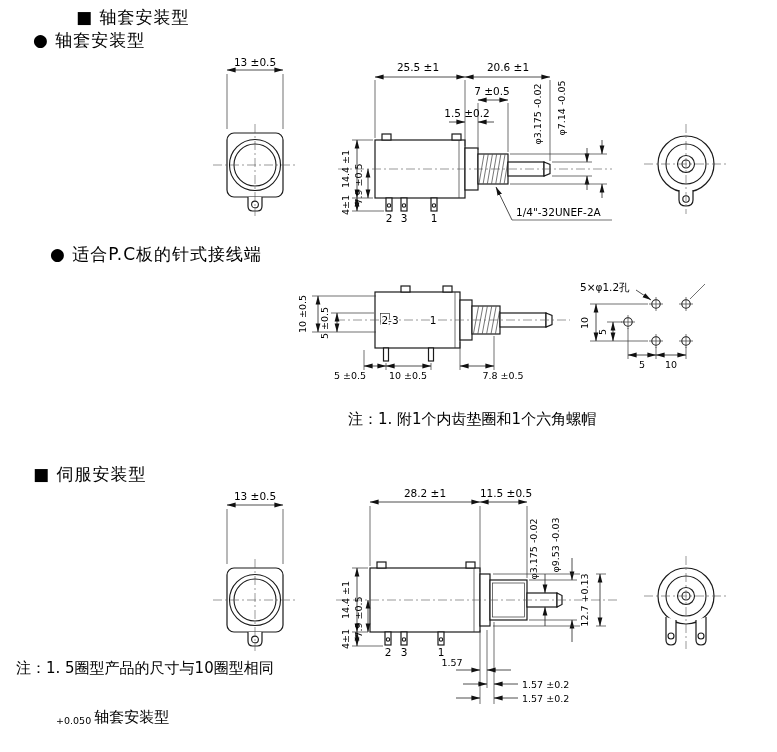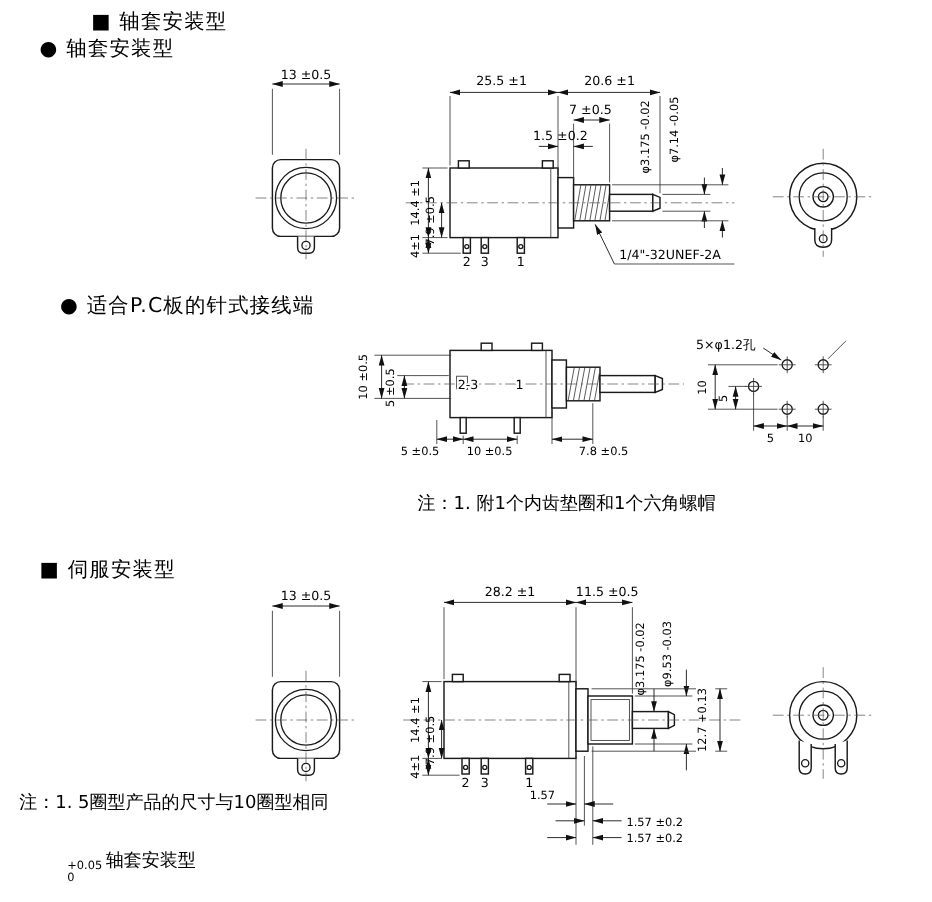--- a/index.html
+++ b/index.html
@@ -1,21 +1,21 @@
 <!DOCTYPE html>
 <html><head>
 <meta charset="utf-8">
 <style>
   html,body{margin:0;padding:0;background:#fff;}
   .stage{position:relative;width:777px;height:752px;background:#fff;overflow:hidden;
          font-family:"DejaVu Sans",sans-serif;color:#000;}
   .stage svg{position:absolute;left:0;top:0;}
   .hd{position:absolute;font-size:17px;letter-spacing:1px;white-space:nowrap;}
   .nt{position:absolute;font-size:15px;white-space:nowrap;}
-  .tolstack{display:inline-flex;flex-direction:column;align-items:flex-start;
+  .tolstack{display:inline-flex;align-items:flex-start;
             font-size:9.5px;line-height:1.05;vertical-align:-2px;margin:0 3px;}
   
   .ol{fill:#fff;stroke:#1a1a1a;stroke-width:1.2;}
   .ol2{fill:none;stroke:#1a1a1a;stroke-width:1.1;}
   .tl{fill:none;stroke:#333;stroke-width:0.7;}
   .hatch{fill:none;stroke:#1a1a1a;stroke-width:0.6;}
   .cl{fill:none;stroke:#555;stroke-width:0.6;stroke-dasharray:9 3 2 3;}
   .dl{fill:none;stroke:#222;stroke-width:0.8;marker-start:url(#arr);marker-end:url(#arr);}
   .de{fill:none;stroke:#222;stroke-width:0.8;marker-end:url(#arr);}
   .ds{fill:none;stroke:#222;stroke-width:0.8;marker-start:url(#arr);}

